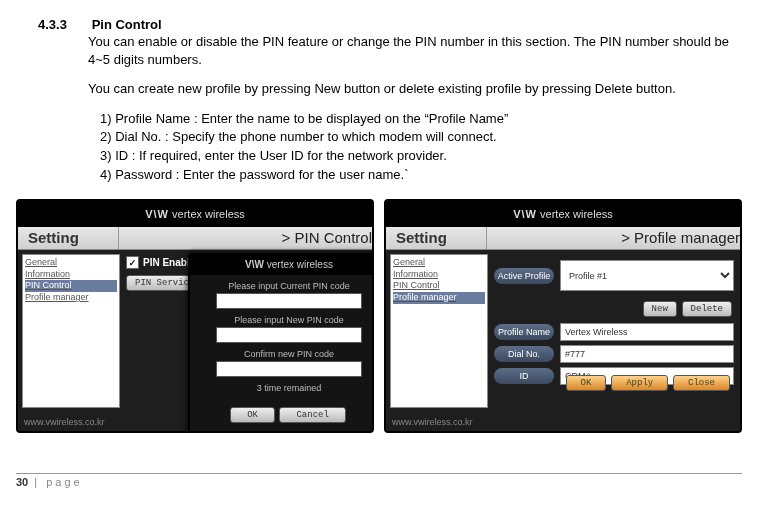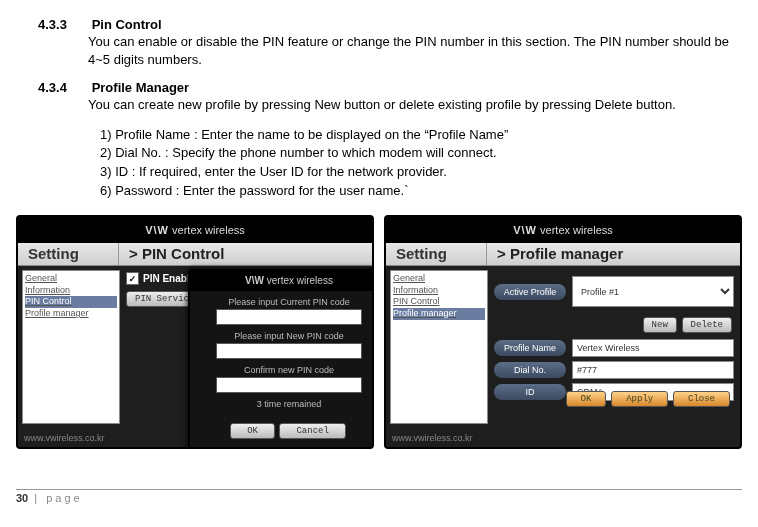--- a/index.html
+++ b/index.html
@@ -68,22 +68,23 @@
     border-bottom: 1px solid #888;
     font-size: 15px;
     color: #333;
     display:flex;
   }
   .crumb .c1 {
     width: 90px; padding-left:10px; font-weight:bold;
     border-right:1px solid #999;
   }
   .crumb .c2 {
-    padding-left: 10px; font-weight:bold; flex:1;
+    padding-left: 10px; font-weight:normal; flex:1;
     color:#222;
+    text-align:right;
   }
   .content-row {
     display:flex;
     height: 158px;
   }
   .sidebar {
     width: 92px;
     background:#fff;
     border:1px solid #888;
     margin:4px 0 0 4px;
@@ -162,21 +163,21 @@
   .popup .okc .btn-s { padding:2px 16px; }
   .popup .foot {
     position:absolute;bottom:3px;width:100%;text-align:center;color:#777;font-size:8px;
   }
 
   
   .form-row {
     display:flex; align-items:center; margin:4px 0;
   }
   .form-row .tag {
-    width:72px; height:16px; line-height:16px;
+    width:60px; height:16px; line-height:16px;
     background:linear-gradient(#5c6d88,#3b4a60);
     color:#fff; font-size:9px; text-align:center;
     border-radius:8px; margin-right:6px;
   }
   .form-row .fld {
     flex:1; height:14px; border:1px solid #888; background:#fff;
     color:#333; font-size:9px; padding:1px 4px; line-height:14px;
   }
   .form-row select.fld { height:31px; }
 
@@ -193,31 +194,27 @@
 <body>
 
 <div class="page">
 
   <div>
     <span class="sec-num">4.3.3</span>
     <span class="sec-title">Pin Control</span>
   </div>
   <div class="sec-body">You can enable or disable the PIN feature or change the PIN number in this section. The PIN number should be 4~5 digits numbers.</div>
 
-  <div>
-    <span class="sec-num">4.3.4</span>
-    <span class="sec-title">Profile Manager</span>
-  </div>
   <div class="sec-body">You can create new profile by pressing New button or delete existing profile by pressing Delete button.</div>
 
   <div class="list">
     <div>1) Profile Name : Enter the name to be displayed on the “Profile Name”</div>
     <div>2) Dial No. : Specify the phone number to which modem will connect.</div>
     <div>3) ID : If required, enter the User ID for the network provider.</div>
-    <div>6) Password : Enter the password for the user name.`</div>
+    <div>4) Password : Enter the password for the user name.`</div>
   </div>
 
   <div class="shots">
 
     <div class="shot">
       <div class="titlebar">
         <b>V\W</b>&nbsp;<span>vertex wireless</span>
       </div>
       <div class="crumb">
         <div class="c1">Setting</div>

